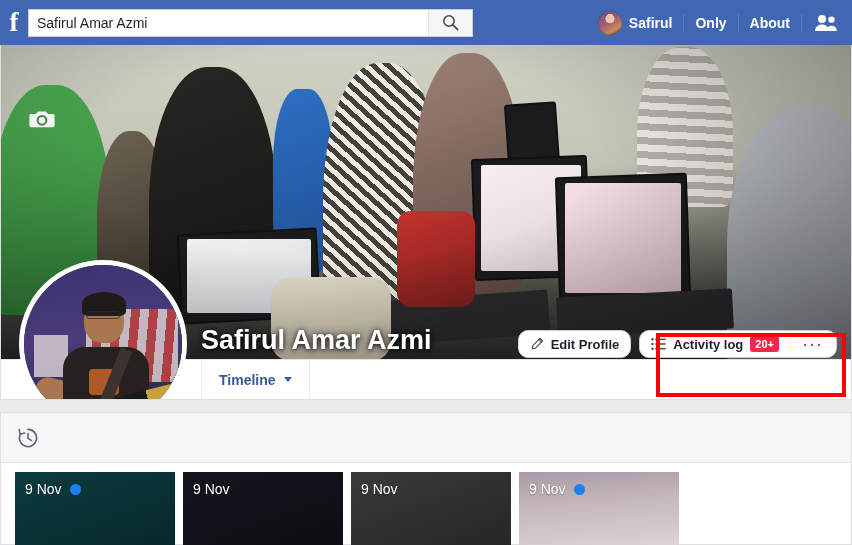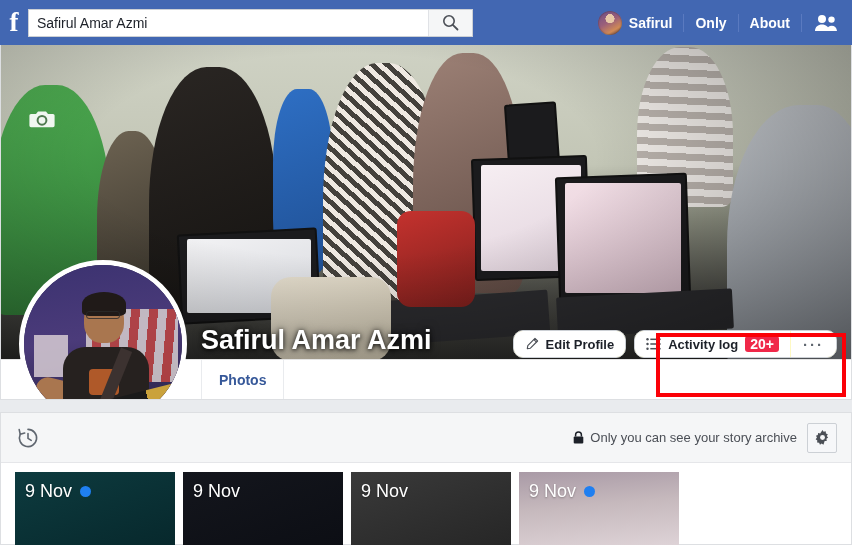--- a/index.html
+++ b/index.html
@@ -178,21 +178,21 @@
   }
   .act-btn {
     display: flex; align-items: center; gap: 7px;
     height: 26px; padding: 0 11px;
     font-size: 13px; font-weight: bold; color: #1d2129;
     cursor: pointer; white-space: nowrap; background: #ffffff;
   }
   .act-div { width: 1px; background: #ddd; }
   #badge-20plus {
     background: #f02849; color: #ffffff;
-    font-size: 14px; font-weight: bold;
+    font-size: 11px; font-weight: bold;
     padding: 1px 5px; border-radius: 3px; line-height: 14px;
   }
   #dots-btn { padding: 0 12px; }
   .dots { letter-spacing: 2px; color: #606770; font-size: 15px; line-height: 1; }
 
   
   #highlight-box {
     position: absolute; left: 655px; top: 288px;
     width: 190px; height: 64px;
     border: 4px solid #fb0007;
@@ -266,21 +266,21 @@
     padding: 9px 0 0 14px;
   }
   .story-card {
     position: relative;
     width: 160px; height: 74px;
     overflow: hidden; cursor: pointer; flex: none;
   }
   .story-label {
     position: absolute; left: 10px; top: 9px;
     display: flex; align-items: center; gap: 8px;
-    font-size: 18px; color: #ffffff;
+    font-size: 14px; color: #ffffff;
     text-shadow: 0 1px 2px rgba(0,0,0,.3);
   }
   .story-card.light .story-label { color: #ffffff; }
   .seen-dot {
     width: 11px; height: 11px; border-radius: 50%;
     background: #1f7ff1; flex: none;
   }
 </style>
 </head>
 <body>
@@ -397,48 +397,34 @@
       <div class="act-btn" id="dots-btn">
         <span class="dots">···</span>
       </div>
     </div>
   </div>
 
   <div id="highlight-box"></div>
 
   <div id="tabs">
     <div class="tab">
-      <span>Photos</span>
+      <span>Timeline</span>
+      <span class="caret"></span>
     </div>
   </div>
 </div>
 
 <div id="archive-card">
   <div id="archive-head">
     <svg width="22" height="22" viewBox="0 0 22 22">
       <path d="M11 2.4a8.6 8.6 0 1 1-7.8 5" fill="none" stroke="#606770" stroke-width="1.6" stroke-linecap="round"></path>
       <path d="M2.2 2.6l1 4.6 4.5-1.2" fill="none" stroke="#606770" stroke-width="1.6" stroke-linecap="round" stroke-linejoin="round"></path>
       <path d="M11 6.6v4.8l3.2 2" fill="none" stroke="#606770" stroke-width="1.6" stroke-linecap="round"></path>
     </svg>
 
-    <div id="archive-right">
-      <div id="privacy-note">
-        <svg width="11" height="13" viewBox="0 0 11 13">
-          <path d="M2.6 5.6V3.8a2.9 2.9 0 0 1 5.8 0v1.8" fill="none" stroke="#1d2129" stroke-width="1.5"></path>
-          <rect x="0.7" y="5.4" width="9.6" height="7.1" rx="1.1" fill="#1d2129"></rect>
-        </svg>
-        <span>Only you can see your story archive</span>
-      </div>
-      <div id="settings-btn">
-        <svg width="15" height="15" viewBox="0 0 16 16">
-          <path d="M8 0l1.2 1.9 2.2-.5.3 2.2 2 .9-1.1 1.9 1.4 1.7-1.8 1.3.3 2.2-2.2.2L9 15.6 7.1 14.4 5.3 15.6 4.4 13.5l-2.2-.2.3-2.2L.7 9.8l1.4-1.7L1 6.2l2-.9.3-2.2 2.2.5z" fill="#4b4f56"></path>
-          <circle cx="8" cy="8" r="2.6" fill="#f6f7f9"></circle>
-        </svg>
-      </div>
-    </div>
   </div>
 
   <div id="story-row">
     <div class="story-card" style="background:linear-gradient(160deg,#0d3b3f,#07282c);">
       <span class="story-label">
         <span>9 Nov</span>
         <span class="seen-dot"></span>
       </span>
     </div>
 

